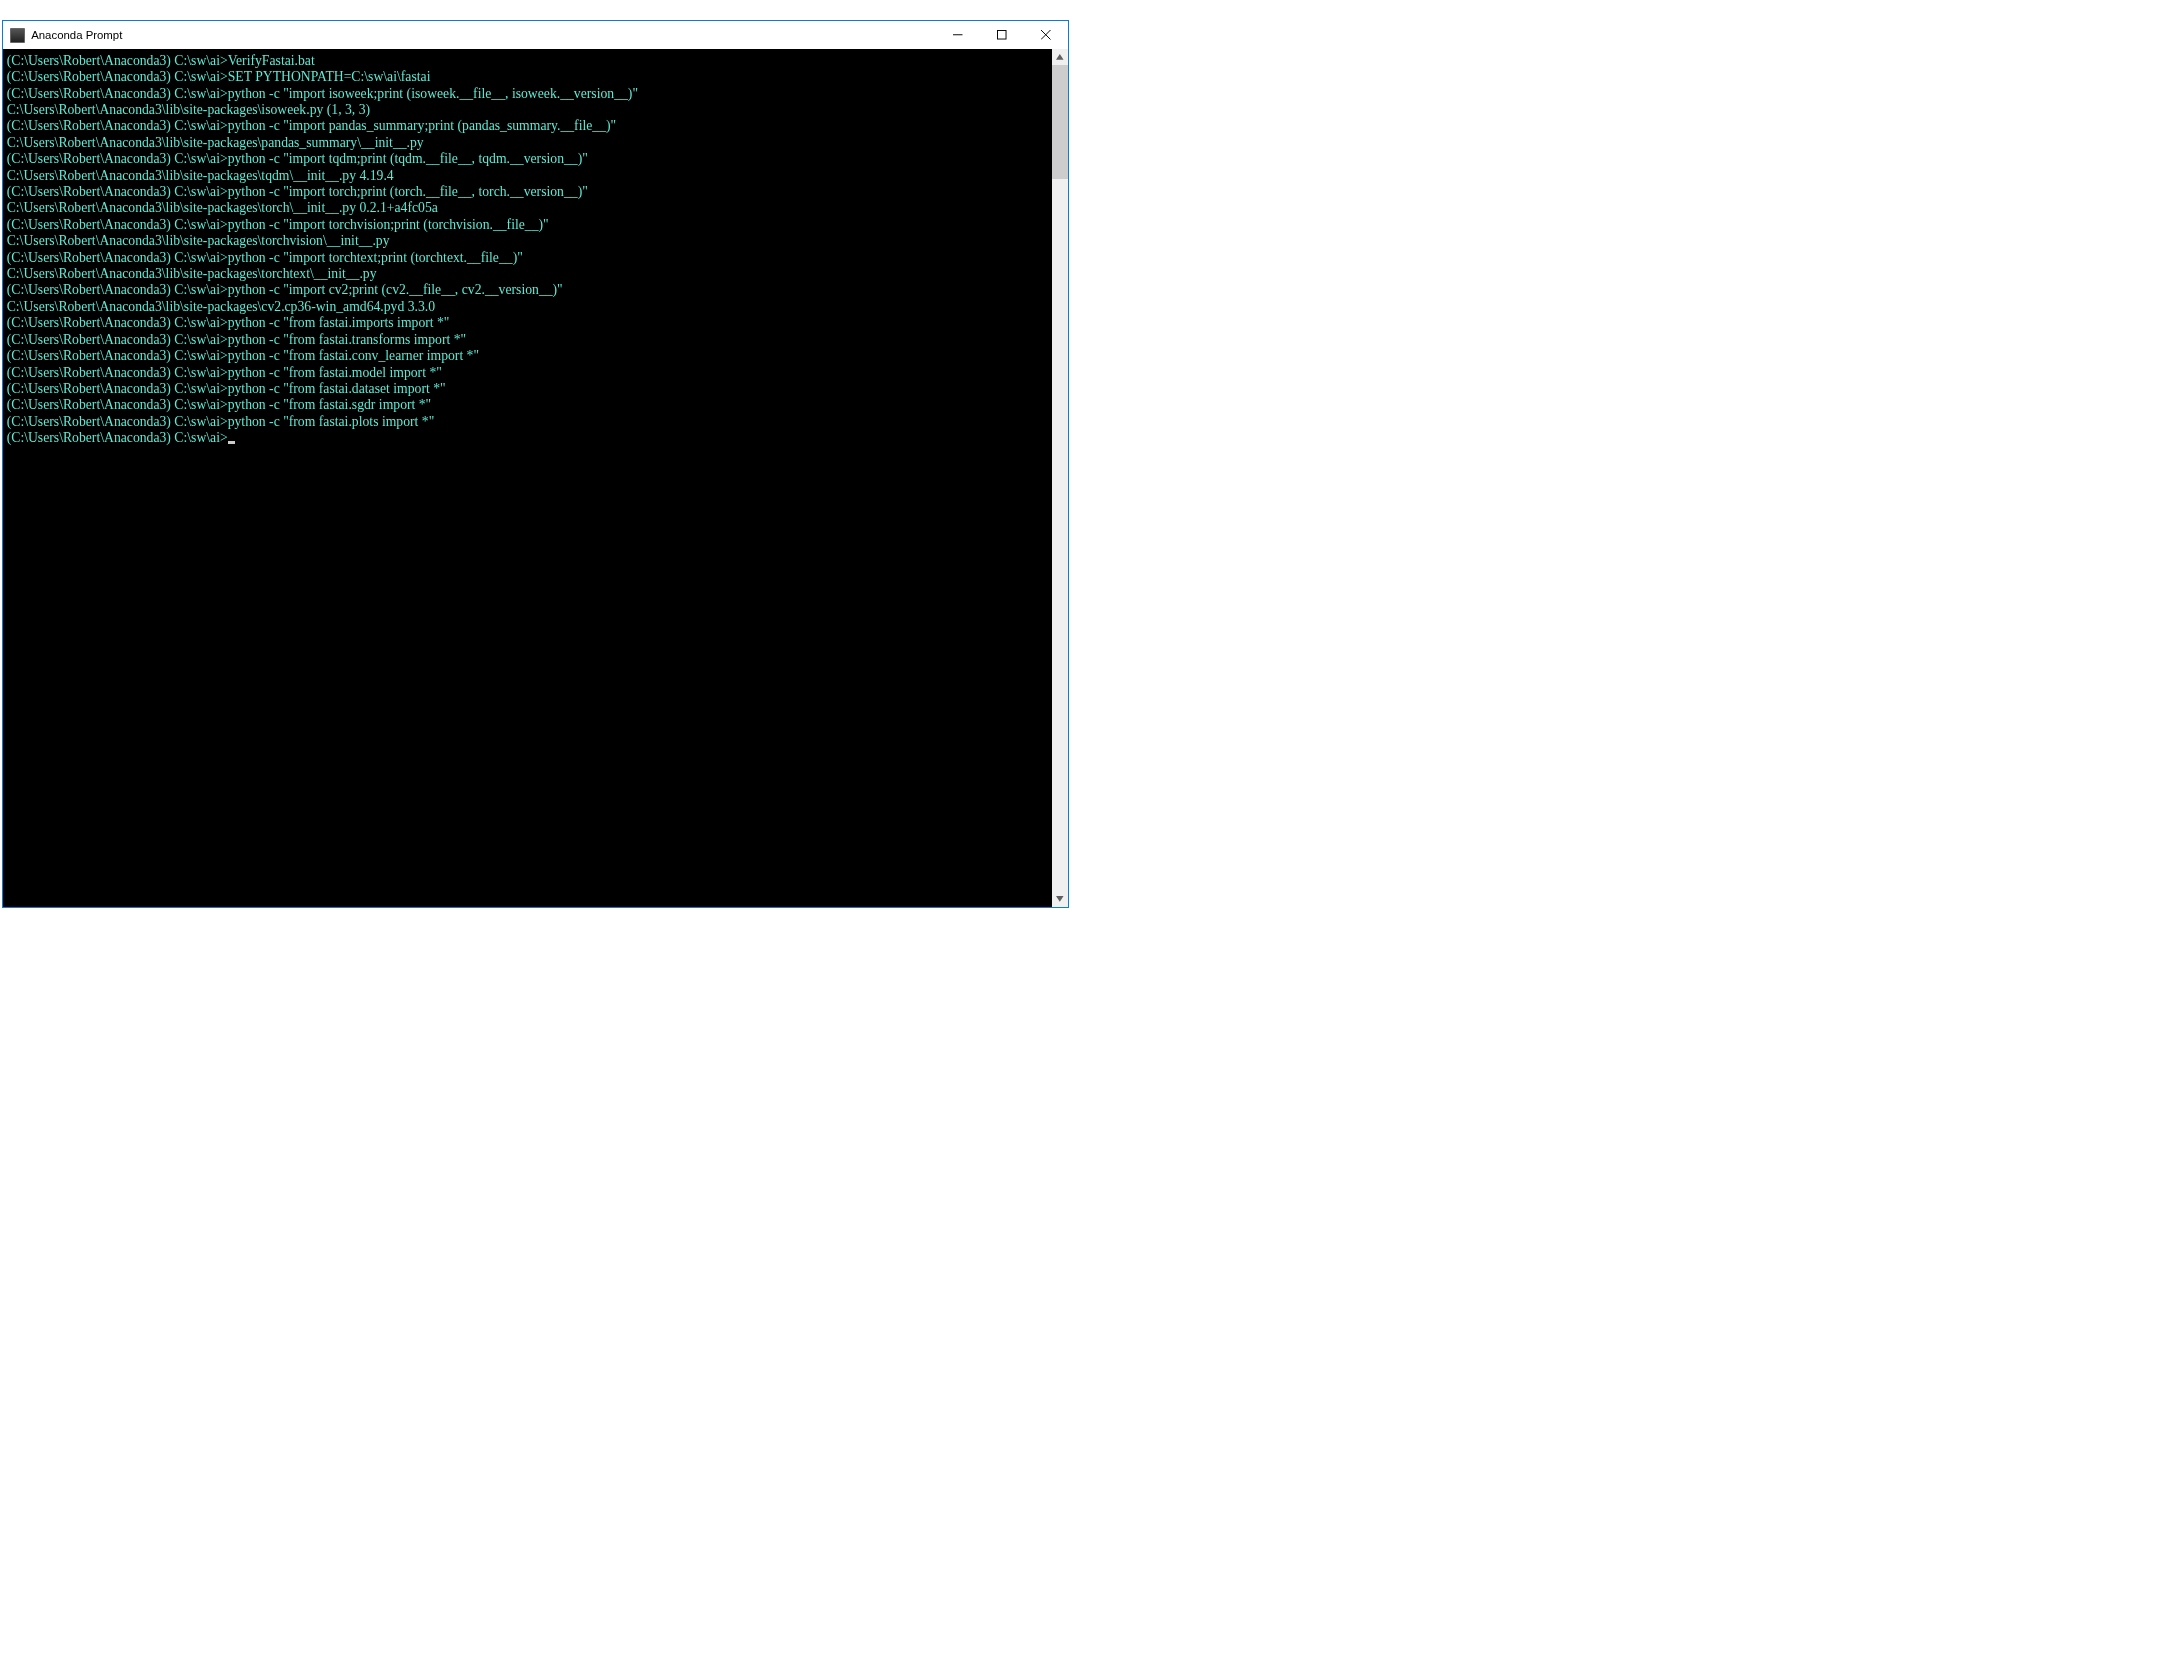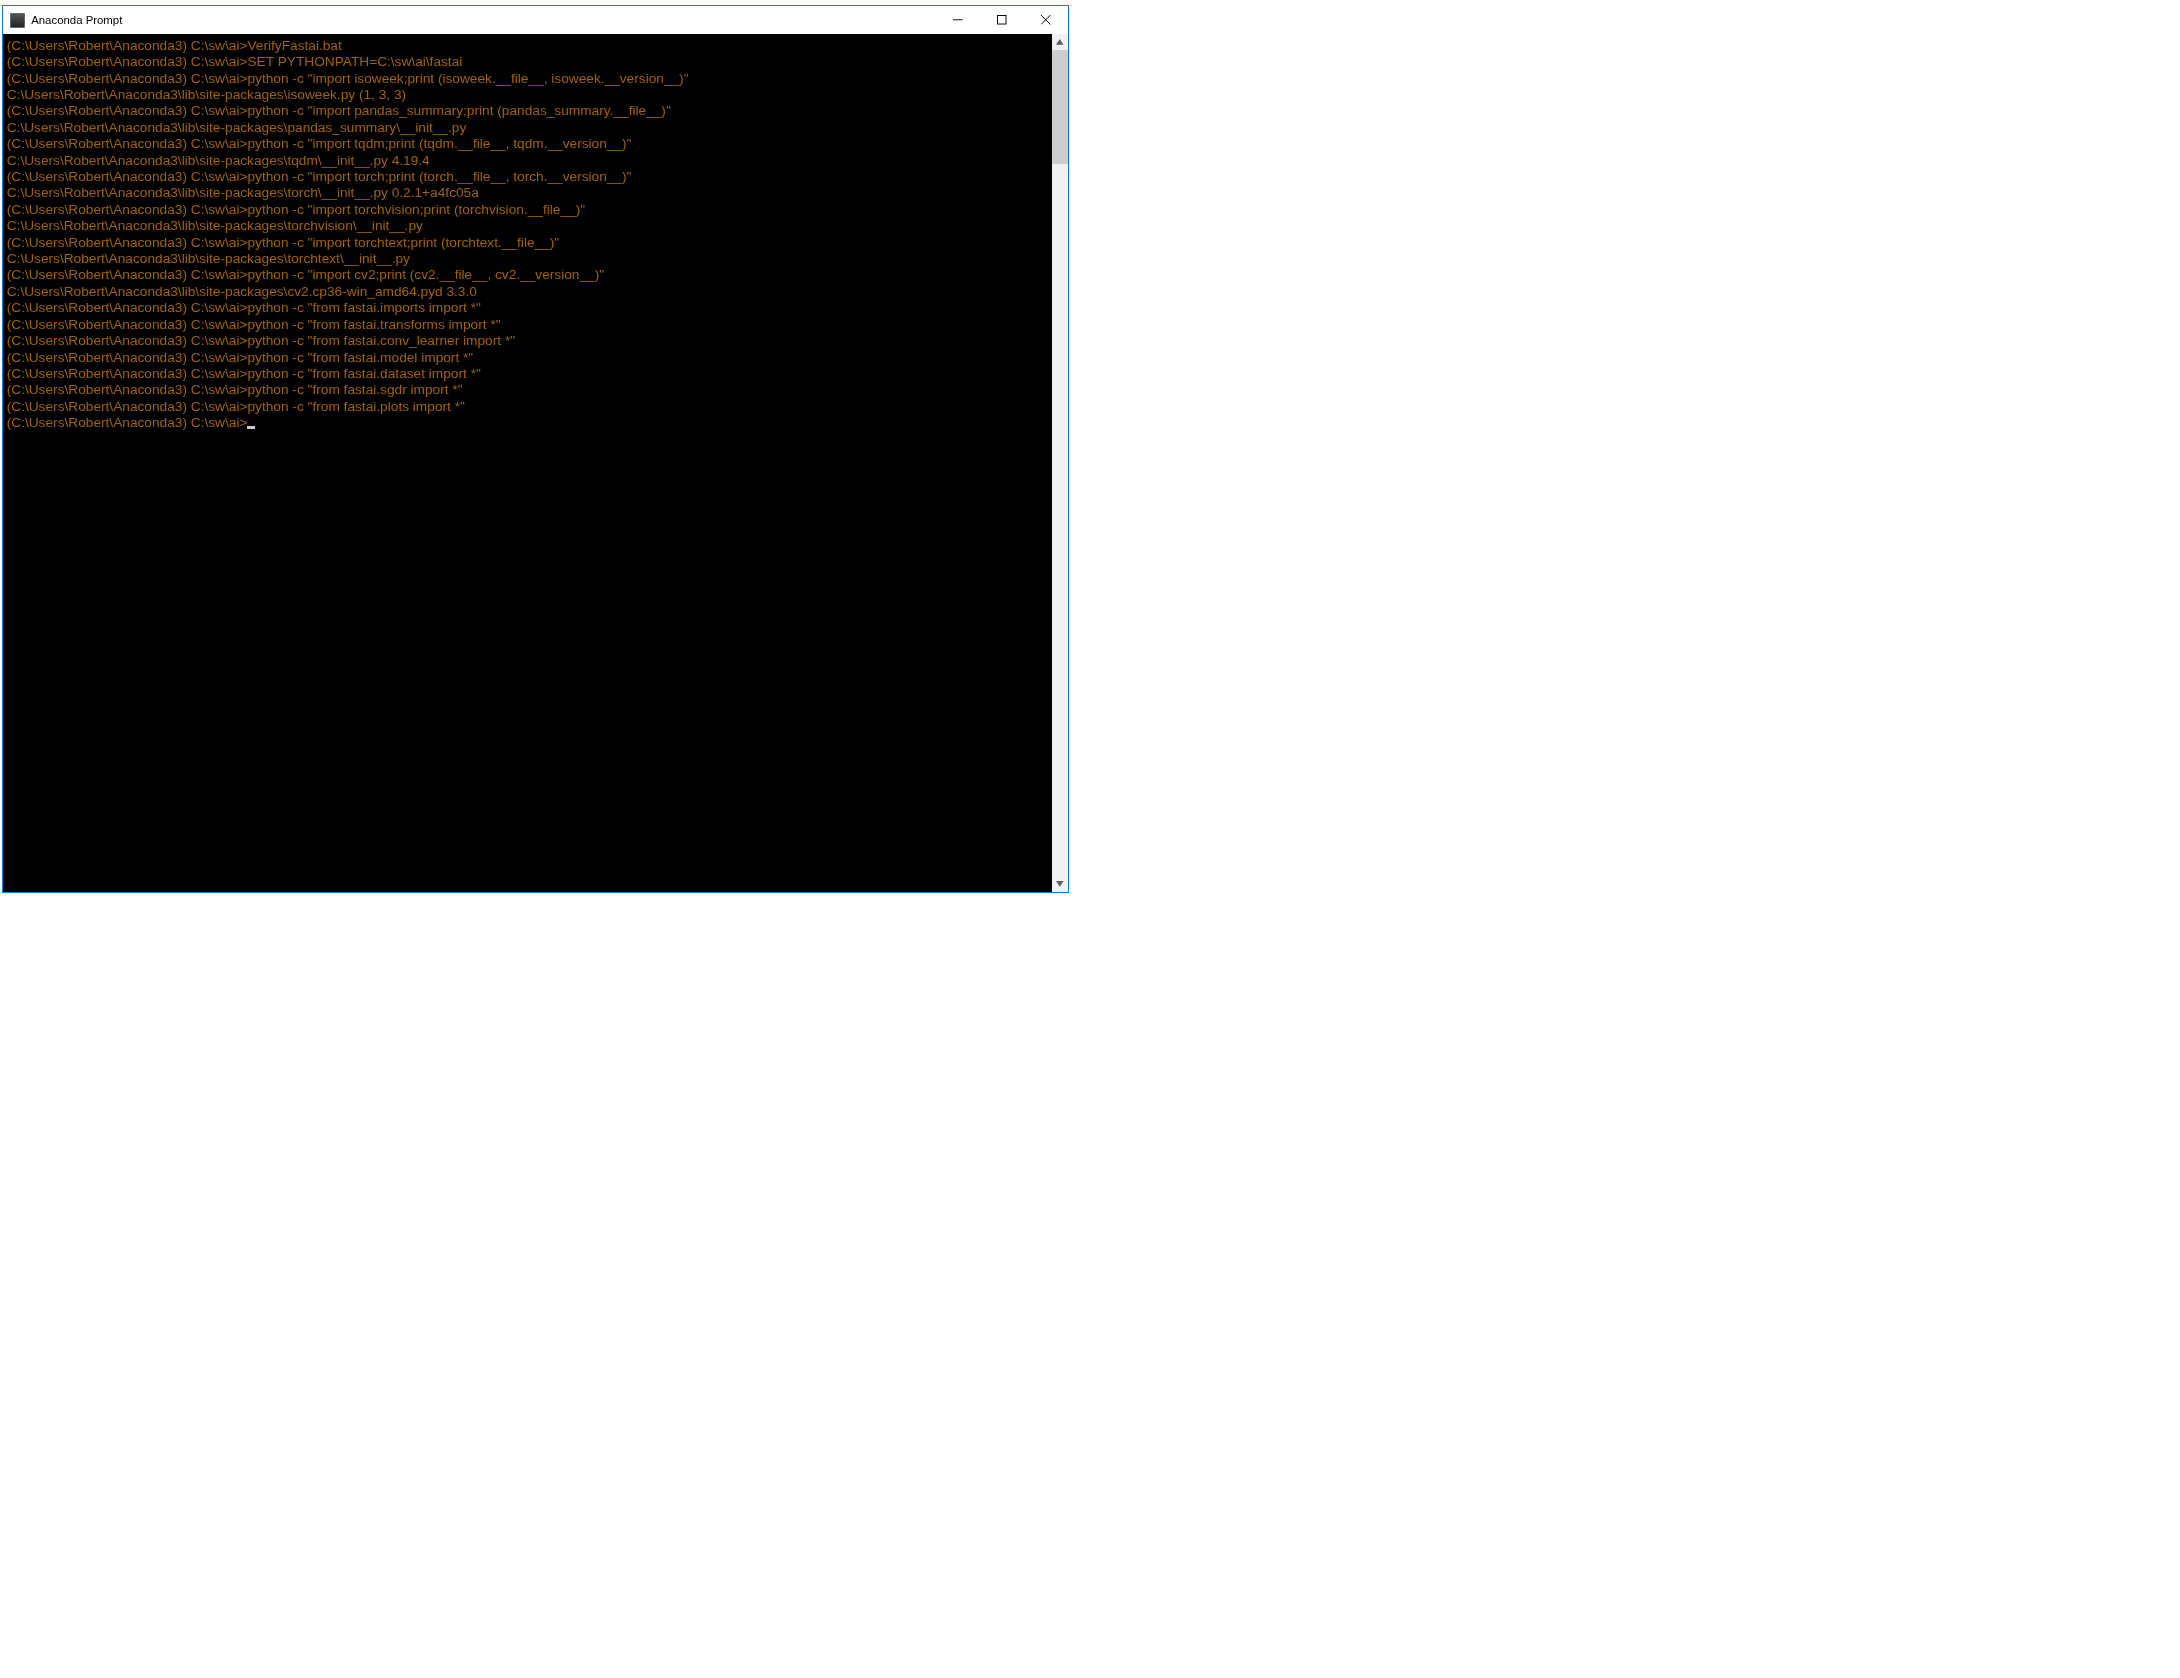--- a/index.html
+++ b/index.html
@@ -7,21 +7,21 @@
     margin: 0;
     padding: 0;
     font-family: "Segoe UI", Tahoma, sans-serif;
     background: #fff;
     width: 2180px;
     height: 1679px;
     overflow: hidden;
   }
   .window {
     position: absolute;
-    top: 5px;
+    top: 20px;
     left: 1.9px;
     width: 1067px;
     height: 888px;
     border: 0.9px solid #0a7cd5;
     background: #fff;
     display: flex;
     flex-direction: column;
   }
   .titlebar {
     height: 28px;
@@ -67,22 +67,22 @@
   }
   .win-btn svg { display: block; }
   .client {
     flex: 1;
     display: flex;
     min-height: 0;
   }
   .terminal {
     flex: 1;
     background: #000;
-    color: #a16207;
-    font-family: Liberation Sans, sans-serif;
+    color: #5eead4;
+    font-family: Liberation Serif, serif;
     font-size: 13.7px;
     line-height: 16.4px;
     padding: 3.8px 0 0 3.8px;
     white-space: pre;
     overflow: hidden;
     position: relative;
   }
   .cursor {
     display: inline-block;
     width: 7.6px;

